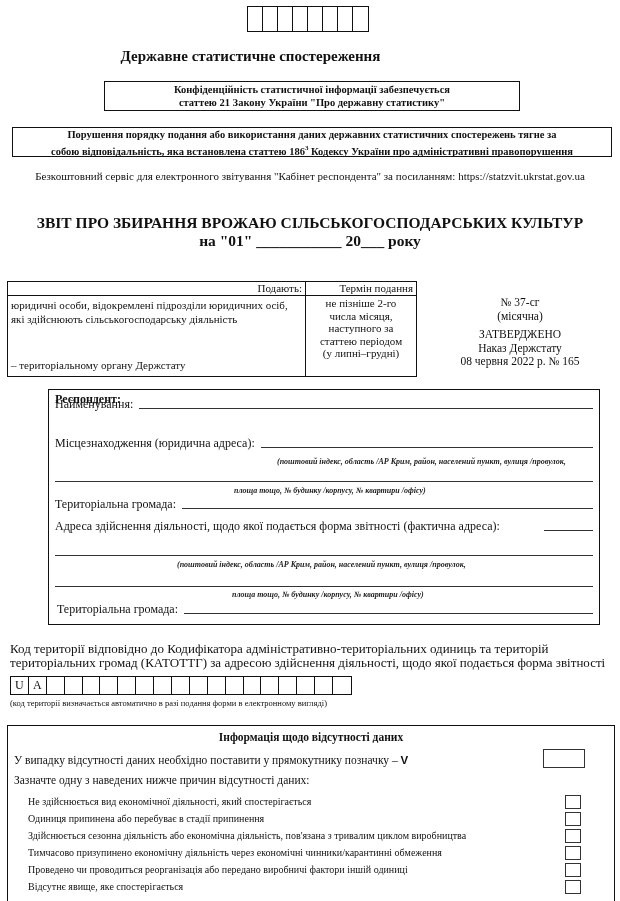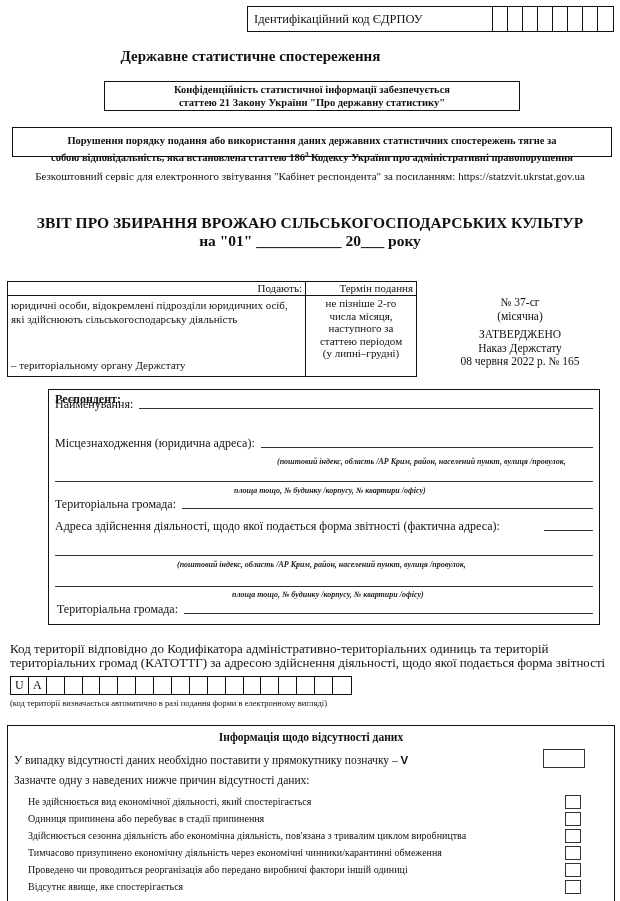--- a/index.html
+++ b/index.html
@@ -8,21 +8,21 @@
   .abs { position:absolute; }
   
   .edrpou { left:247px; top:6px; height:26px; display:flex; border:1.5px solid #111; box-sizing:border-box; }
   .edrpou .lbl { width:245px; font-size:12.5px; line-height:24px; padding-left:6px; border-right:1.2px solid #111; box-sizing:border-box; }
   .edrpou .cell { width:15px; border-right:1px solid #111; box-sizing:border-box; }
   .edrpou .cell:last-child { border-right:none; }
   .h-state { left:0; width:501px; top:48px; text-align:center; font-weight:bold; font-size:15px; }
   .conf { left:104px; top:81px; width:416px; height:30px; border:1.5px solid #111; box-sizing:border-box;
           text-align:center; font-weight:bold; font-size:10.5px; line-height:13px; padding-top:1px; }
   .viol { left:12px; top:127px; width:600px; height:30px; border:1.5px solid #111; box-sizing:border-box;
-          text-align:center; font-weight:bold; font-size:10.5px; line-height:13.5px; padding-top:6px; }
+          text-align:center; font-weight:bold; font-size:10.5px; line-height:13.5px; padding-top:0px; }
   .viol sup { font-size:7px; }
   .free { left:0; width:620px; top:170px; text-align:center; font-size:11px; }
   .title { left:0; width:620px; top:214px; text-align:center; font-weight:bold; font-size:15.5px; line-height:18px; }
   
   table.sub { position:absolute; left:7px; top:281px; width:410px; border-collapse:collapse; font-size:11px; }
   table.sub td { border:1px solid #111; vertical-align:top; padding:0 3px; }
   table.sub .hdr td { text-align:right; height:13px; line-height:13px; }
   table.sub td.who { width:291px; line-height:14px; padding-top:2px; height:78px; position:relative; }
   table.sub td.term { text-align:center; line-height:12.5px; padding-top:1px; }
   .who .to { position:absolute; left:3px; bottom:4px; }
@@ -48,21 +48,20 @@
   .info .mainbox { position:absolute; left:535px; top:23px; width:42px; height:19px; border:1.5px solid #333; box-sizing:border-box; }
   .info .reason-title { position:absolute; left:6px; top:48px; }
   .info .reasons { position:absolute; left:20px; top:67px; width:560px; font-size:10px; }
   .info .reason { height:17px; display:flex; justify-content:space-between; align-items:center; }
   .info .cb { width:16px; height:14px; border:1.2px solid #333; box-sizing:border-box; margin-right:7px; }
 </style>
 </head>
 <body>
 
 <div class="abs edrpou">
-  <div class="lbl">Ідентифікаційний код ЄДРПОУ</div>
   <div class="cell"></div>
   <div class="cell"></div>
   <div class="cell"></div>
   <div class="cell"></div>
   <div class="cell"></div>
   <div class="cell"></div>
   <div class="cell"></div>
   <div class="cell"></div>
 </div>
 

